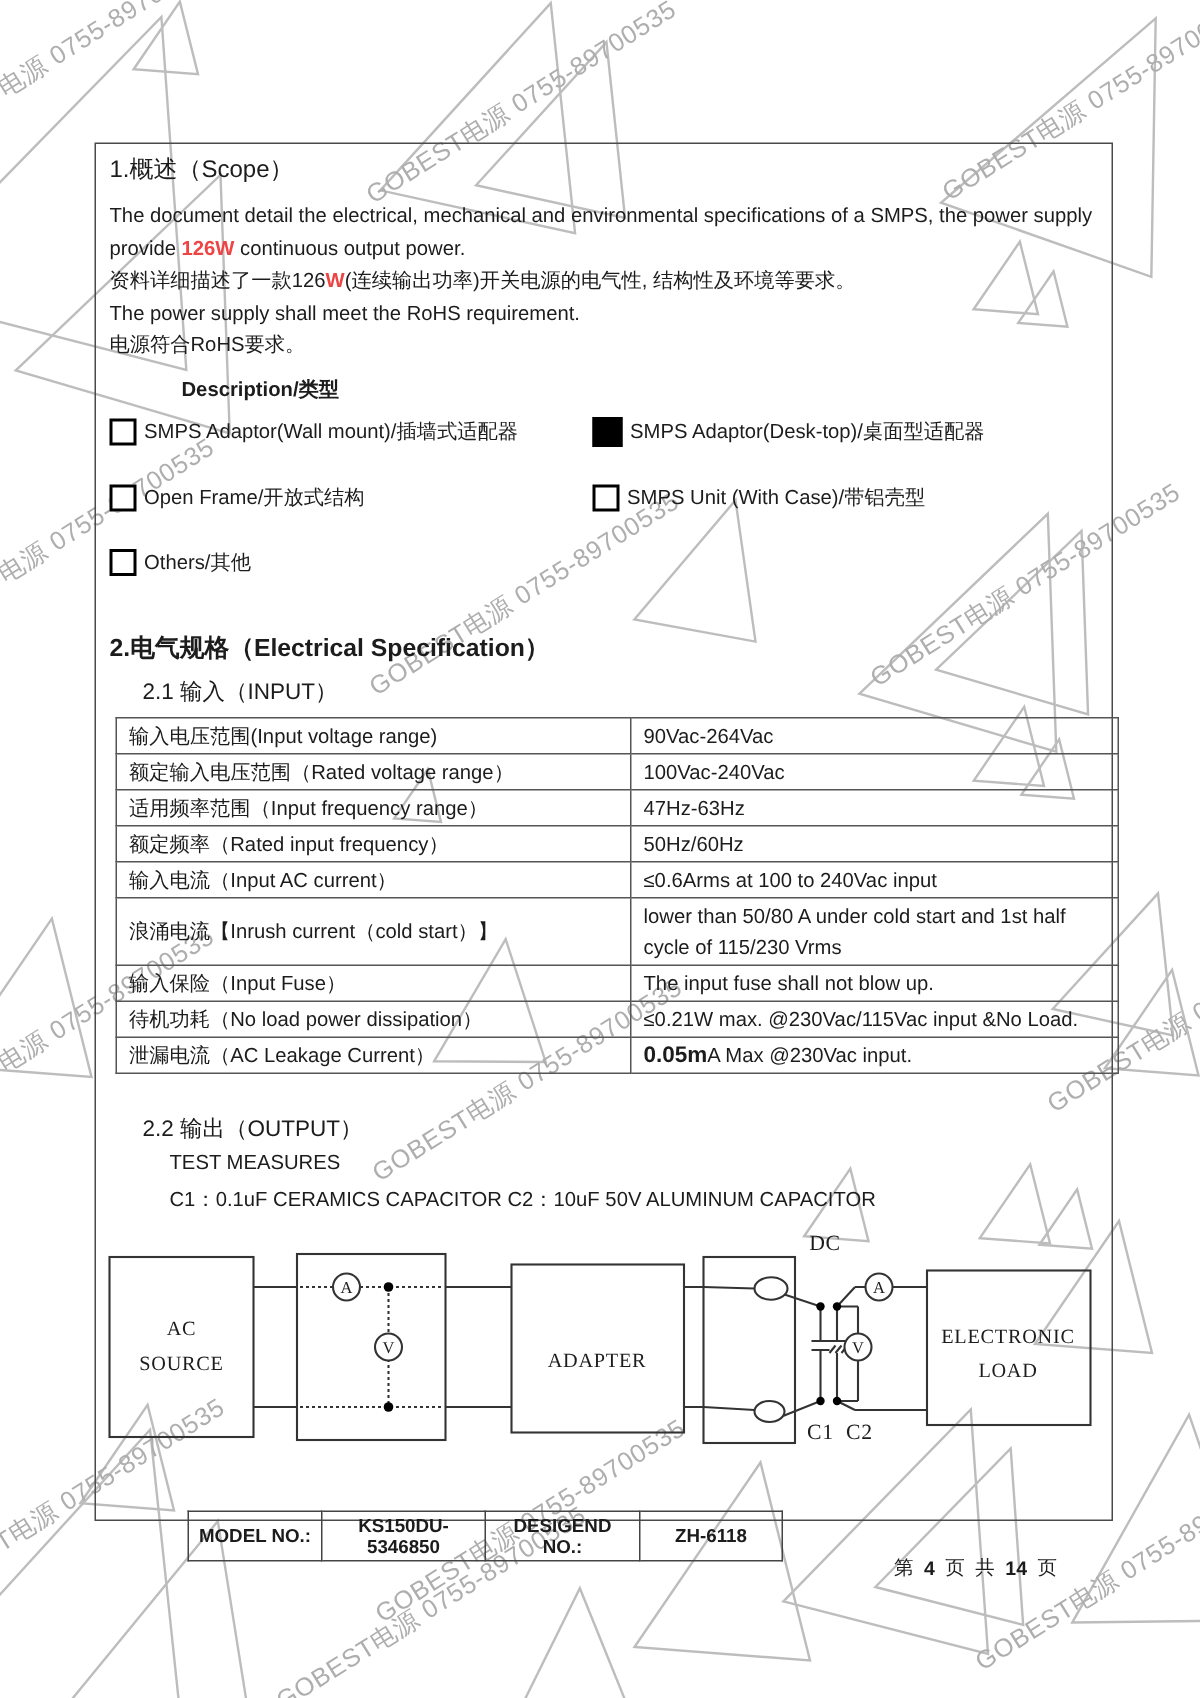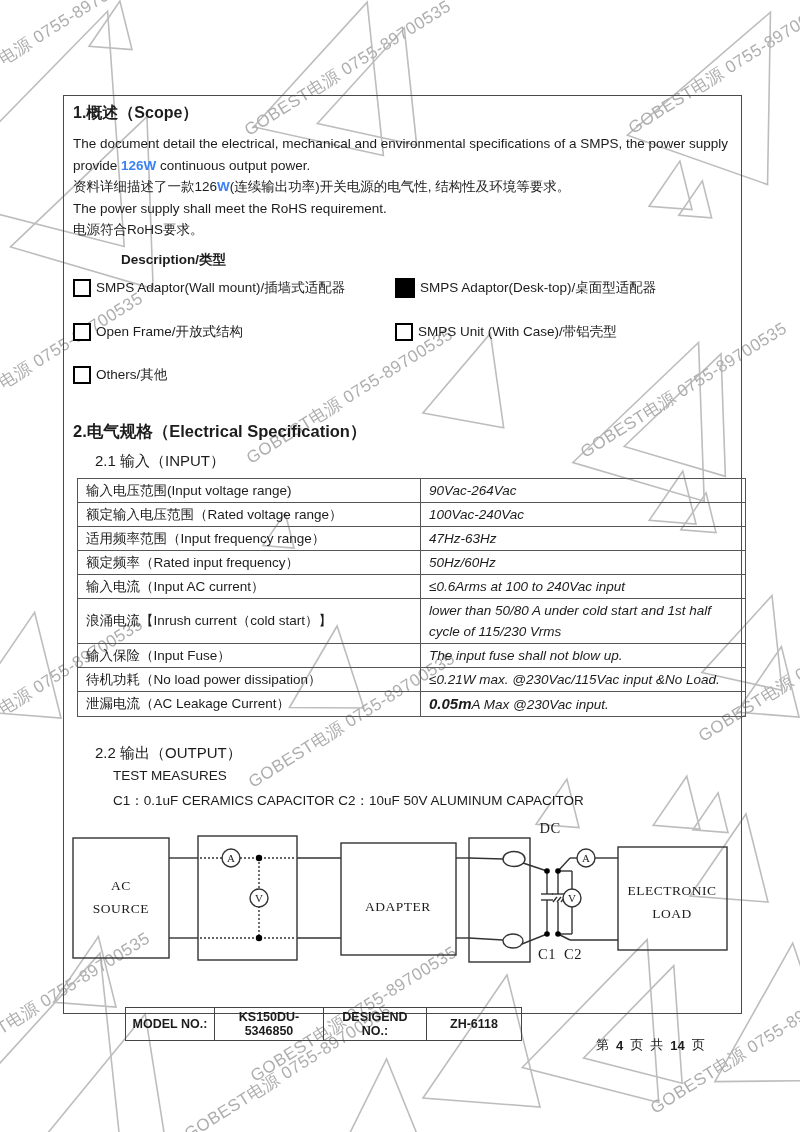--- a/index.html
+++ b/index.html
@@ -15,37 +15,37 @@
     font-family:"Liberation Sans",sans-serif;
   }
   .tri-svg{position:absolute;inset:0;width:800px;height:1132px;}
   .tri-svg use{stroke:#bdbdbd;fill:none;}
   
   .content-box{
     position:absolute;left:63px;top:95px;width:679px;height:919px;
     border:1px solid #4a4a4a;box-sizing:border-box;z-index:1;
     padding:5px 9px;background:transparent;
   }
-  .h1{font-size:16px;font-weight:bold;margin:2px 0 9px 0;}
+  .h1{font-size:16px;font-weight:normal;margin:2px 0 9px 0;}
   .body-text{font-size:13.5px;line-height:21.5px;margin:0;}
-  .blue{color:#3b82f6;font-weight:bold;}
+  .blue{color:#ef4444;font-weight:bold;}
   .desc{margin-top:10px;font-weight:bold;font-size:13.5px;padding-left:48px;}
   .cb-grid{display:grid;grid-template-columns:322px auto;row-gap:25px;margin-top:9px;}
   .cb-item{display:flex;align-items:center;font-size:13.5px;}
   .cb{width:14px;height:14px;border:2px solid #000;margin-right:5px;flex:0 0 auto;background:#fff;}
   .cb.checked{background:#000;border-color:#000;width:16px;height:16px;}
   .h2{font-size:16.5px;font-weight:bold;margin:37px 0 0 0;}
   .sub{font-size:15px;margin:9px 0 0 22px;}
   .spec-table{border-collapse:collapse;margin:7px 0 0 4px;width:666px;table-layout:fixed;}
   .spec-table td{
     border:1px solid #555;font-size:13.5px;line-height:21px;
     padding:1px 8px;vertical-align:middle;word-wrap:break-word;
   }
   .spec-table td.lbl{width:326px;}
-  .spec-table td.val{width:308px;font-style:italic;}
+  .spec-table td.val{width:308px;}
   .spec-table tr{height:24px;}
   .lbl-big{font-size:15px;}
   .val-big b{font-size:15px;margin-top:36px;}
   .sub2{margin-top:27px;}
   .tm{font-size:13.5px;line-height:24px;margin:1px 0 0 40px;}
   .diagram{position:absolute;left:0;top:719px;width:679px;height:160px;}
   .diagram line,.diagram rect,.diagram ellipse,.diagram circle,.diagram path{stroke:#333;fill:none;stroke-width:1.4;}
   .diagram .dot{fill:#000;stroke:none;}
   .diagram .meter{fill:#fff;}
   .diagram .oval{fill:#fff;}

